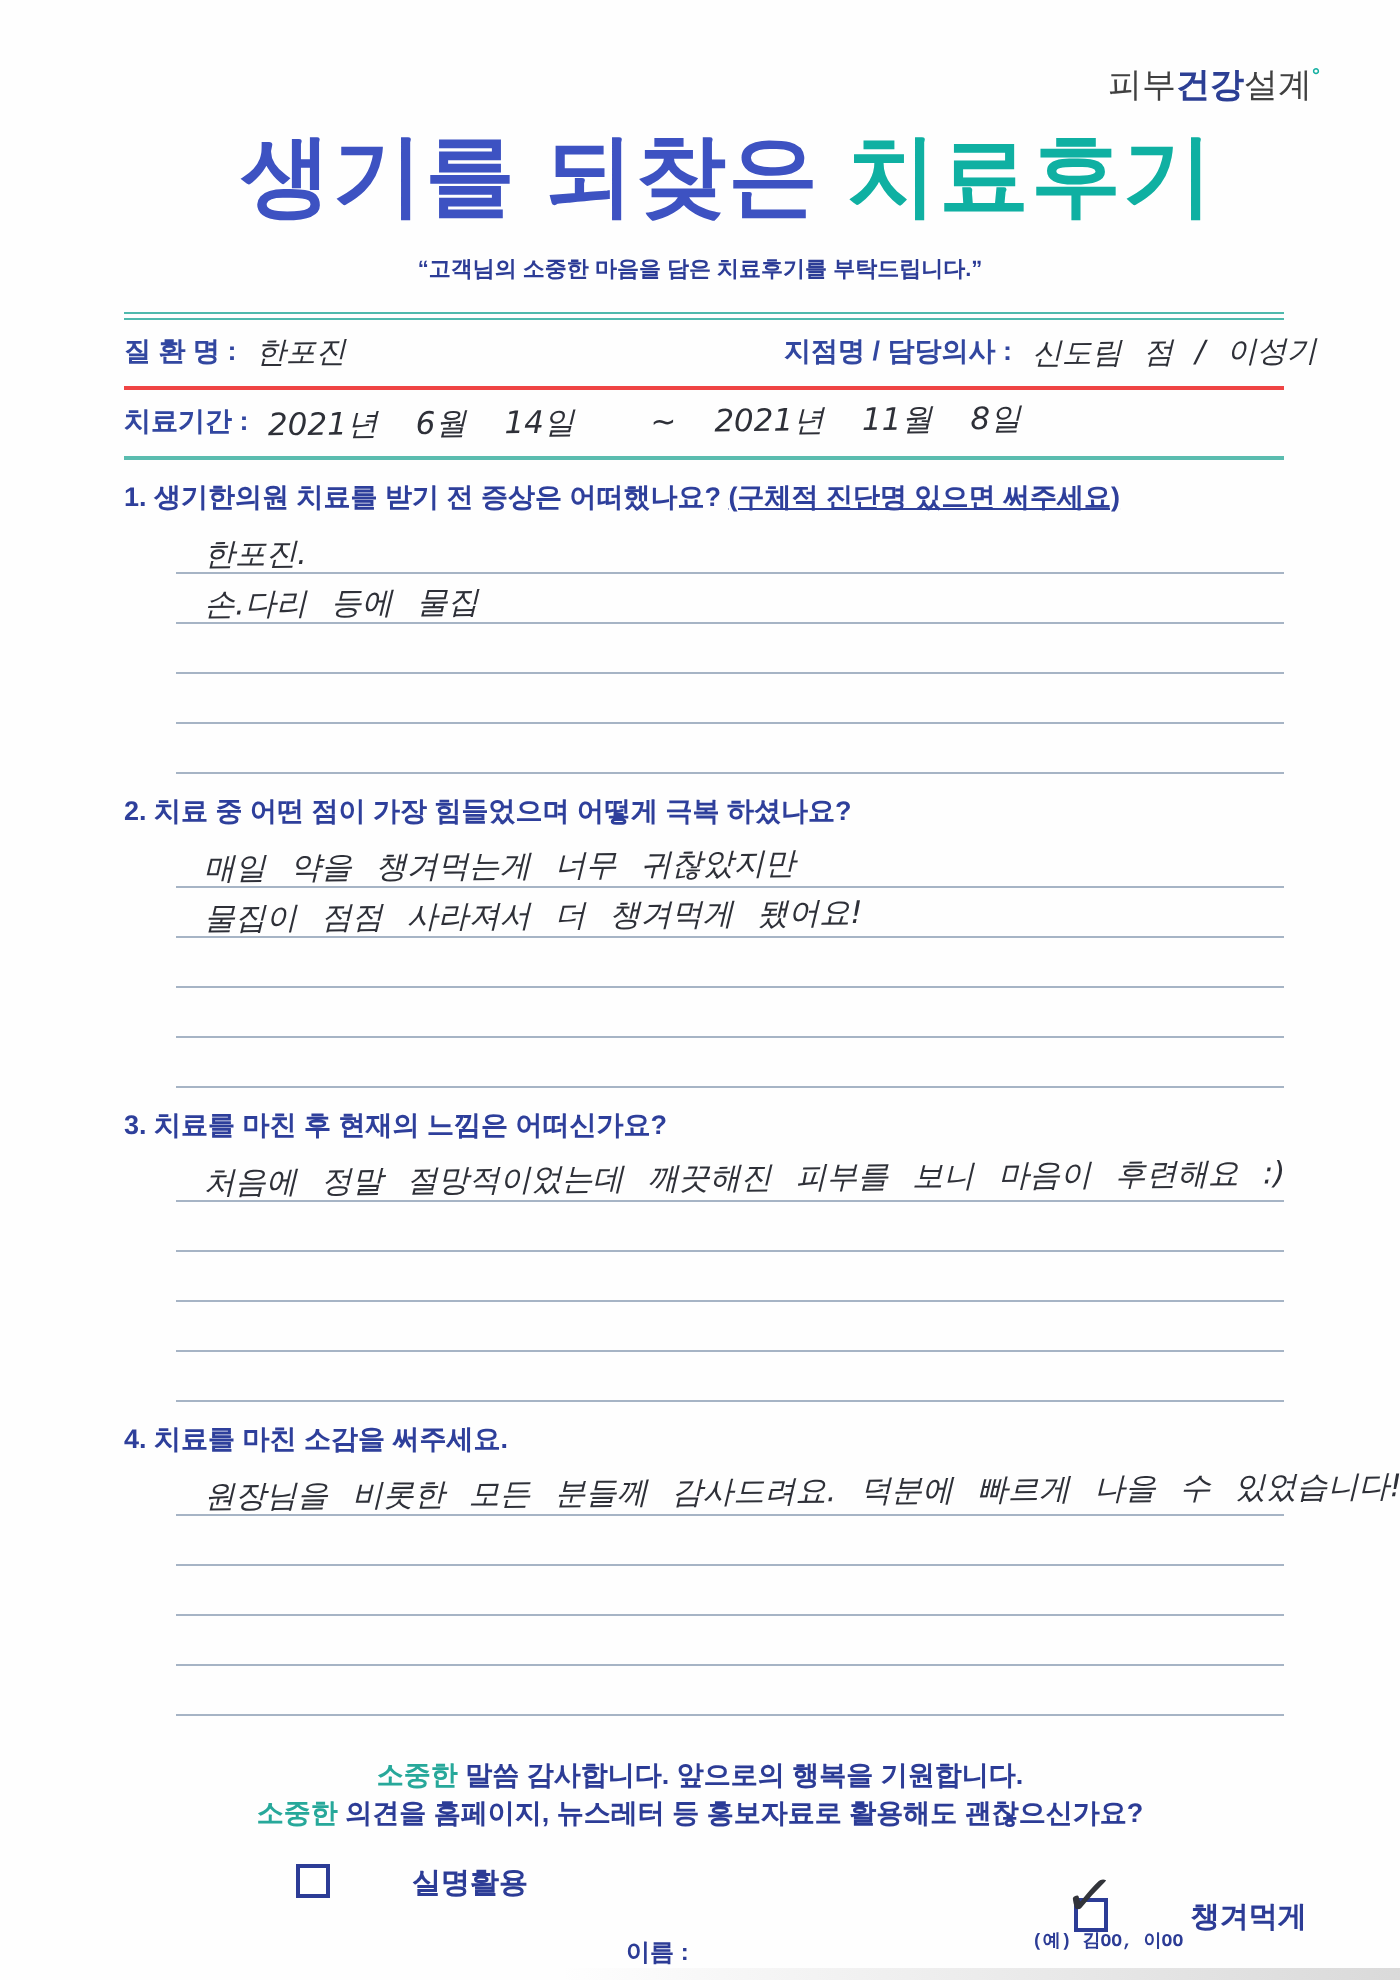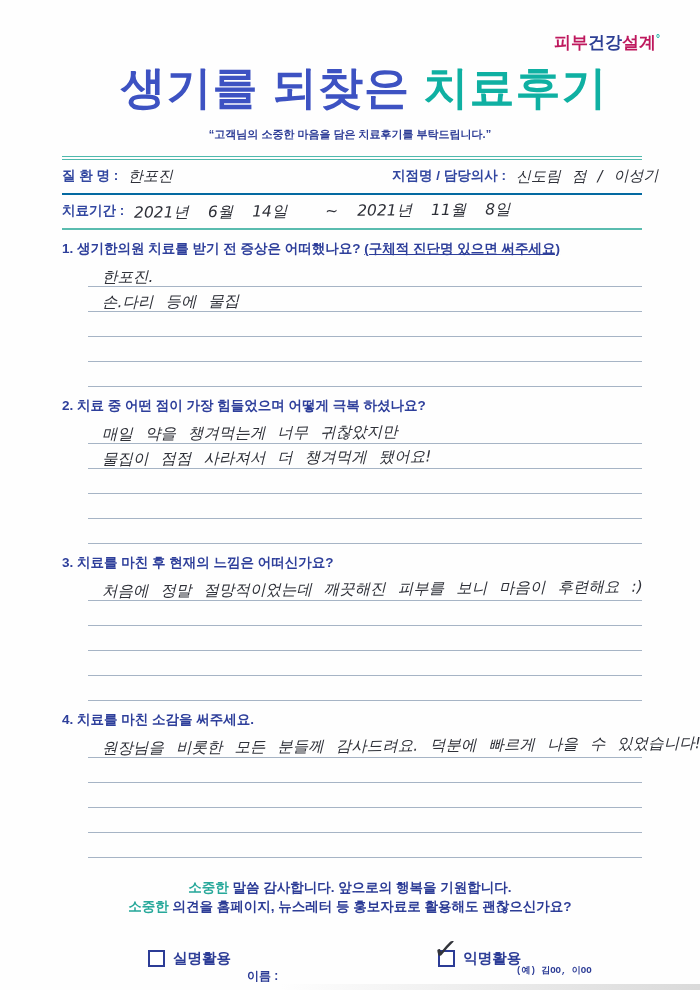--- a/index.html
+++ b/index.html
@@ -5,38 +5,38 @@
   html,body{margin:0;padding:0;}
   body{
     width:700px;height:990px;background:#ffffff;overflow:hidden;
     font-family:"Liberation Sans","DejaVu Sans",sans-serif;
     -webkit-font-smoothing:antialiased;
   }
   .page{position:relative;width:700px;height:990px;background:#fefefe;}
 
   
   .logo{padding:34px 40px 0 0;text-align:right;font-size:17px;line-height:1;}
-  .logo-teal{color:#be185d;font-weight:700;}
+  .logo-teal{color:#404040;font-weight:400;}
   .logo-navy{color:#2c3f94;font-weight:700;}
   .logo-degree{color:#16b0a2;font-size:10px;vertical-align:top;font-weight:700;}
 
   
   .title{margin:12px 0 0 0;text-align:center;font-size:45px;font-weight:800;letter-spacing:1px;line-height:1.1;}
   .title-blue{color:#3d52c2;margin-left:28px;}
   .title-teal{color:#0fb0a2;}
   .subtitle{margin-top:14px;text-align:center;color:#2c3c96;font-weight:700;font-size:11px;}
 
   
   .form-table{
     margin:14px 58px 0 62px;
     border-top:4px double #4fb9ad;
     border-bottom:2px solid #5abcaf;
   }
   .form-row{display:flex;align-items:center;height:33px;}
-  .form-row.first{border-bottom:2px solid #0369a1;}
+  .form-row.first{border-bottom:2px solid #ef4444;}
   .label{color:#3247a0;font-weight:700;font-size:13.5px;white-space:pre;}
   .cell-left{flex:0 0 330px;display:flex;align-items:center;}
   .cell-right{flex:1;display:flex;align-items:center;}
 
   
   .hand{
     font-family:"DejaVu Sans",sans-serif;font-style:italic;
     color:#2e3038;font-size:15px;margin-left:10px;white-space:pre;
     transform:rotate(-0.5deg);
   }
@@ -52,21 +52,21 @@
   .answer-line .hand{
     display:block;line-height:26px;font-size:15.5px;margin-left:14px;
     word-spacing:7px;
   }
 
   
   .thanks{margin-top:20px;text-align:center;font-size:13.5px;font-weight:700;line-height:19px;}
   .hl-teal{color:#27a89a;}
   .txt-navy{color:#2c3c96;}
   .consent-row{position:relative;display:flex;align-items:center;margin:16px 0 0 148px;}
-  .cb-group{display:flex;align-items:center;}
+  .cb-group{display:flex;align-items:flex-start;gap:33px;}
   .checkbox{width:13px;height:13px;border:2px solid #2c3c96;display:inline-block;background:#fff;}
   .cb-label{color:#2c3c96;font-weight:800;font-size:14.5px;margin-left:8px;}
   .name-label{color:#2c3c96;font-weight:700;font-size:12px;margin-left:16px;margin-top:36px;}
   .anon-group{margin-left:150px;position:relative;}
   .check-mark{
     position:absolute;left:-5px;top:-18px;color:#32343a;font-size:30px;font-weight:700;
     transform:rotate(6deg);font-family:"DejaVu Sans",sans-serif;pointer-events:none;
   }
   .example-note{position:absolute;left:368px;top:32px;color:#2c3c96;font-size:9px;font-weight:700;font-family:Liberation Mono, monospace;}
 
@@ -203,21 +203,21 @@
   <div class="consent-row">
     <div class="cb-group">
       <span class="checkbox"></span>
       <span class="cb-label">실명활용</span>
       <span class="name-label">이름 :</span>
       <span class="hand"></span>
     </div>
     <div class="cb-group anon-group">
       <span class="checkbox"></span>
       <span class="check-mark">✓</span>
-      <span class="cb-label">익명활용</span>
+      <span class="cb-label">챙겨먹게</span>
     </div>
     <span class="example-note">(예) 김OO, 이OO</span>
   </div>
 
   <div class="date-row">
     <span class="date-num">21</span>
     <span class="date-suffix">년</span>
     <span class="date-num">11</span>
     <span class="date-suffix">월</span>
     <span class="date-num">8</span>

